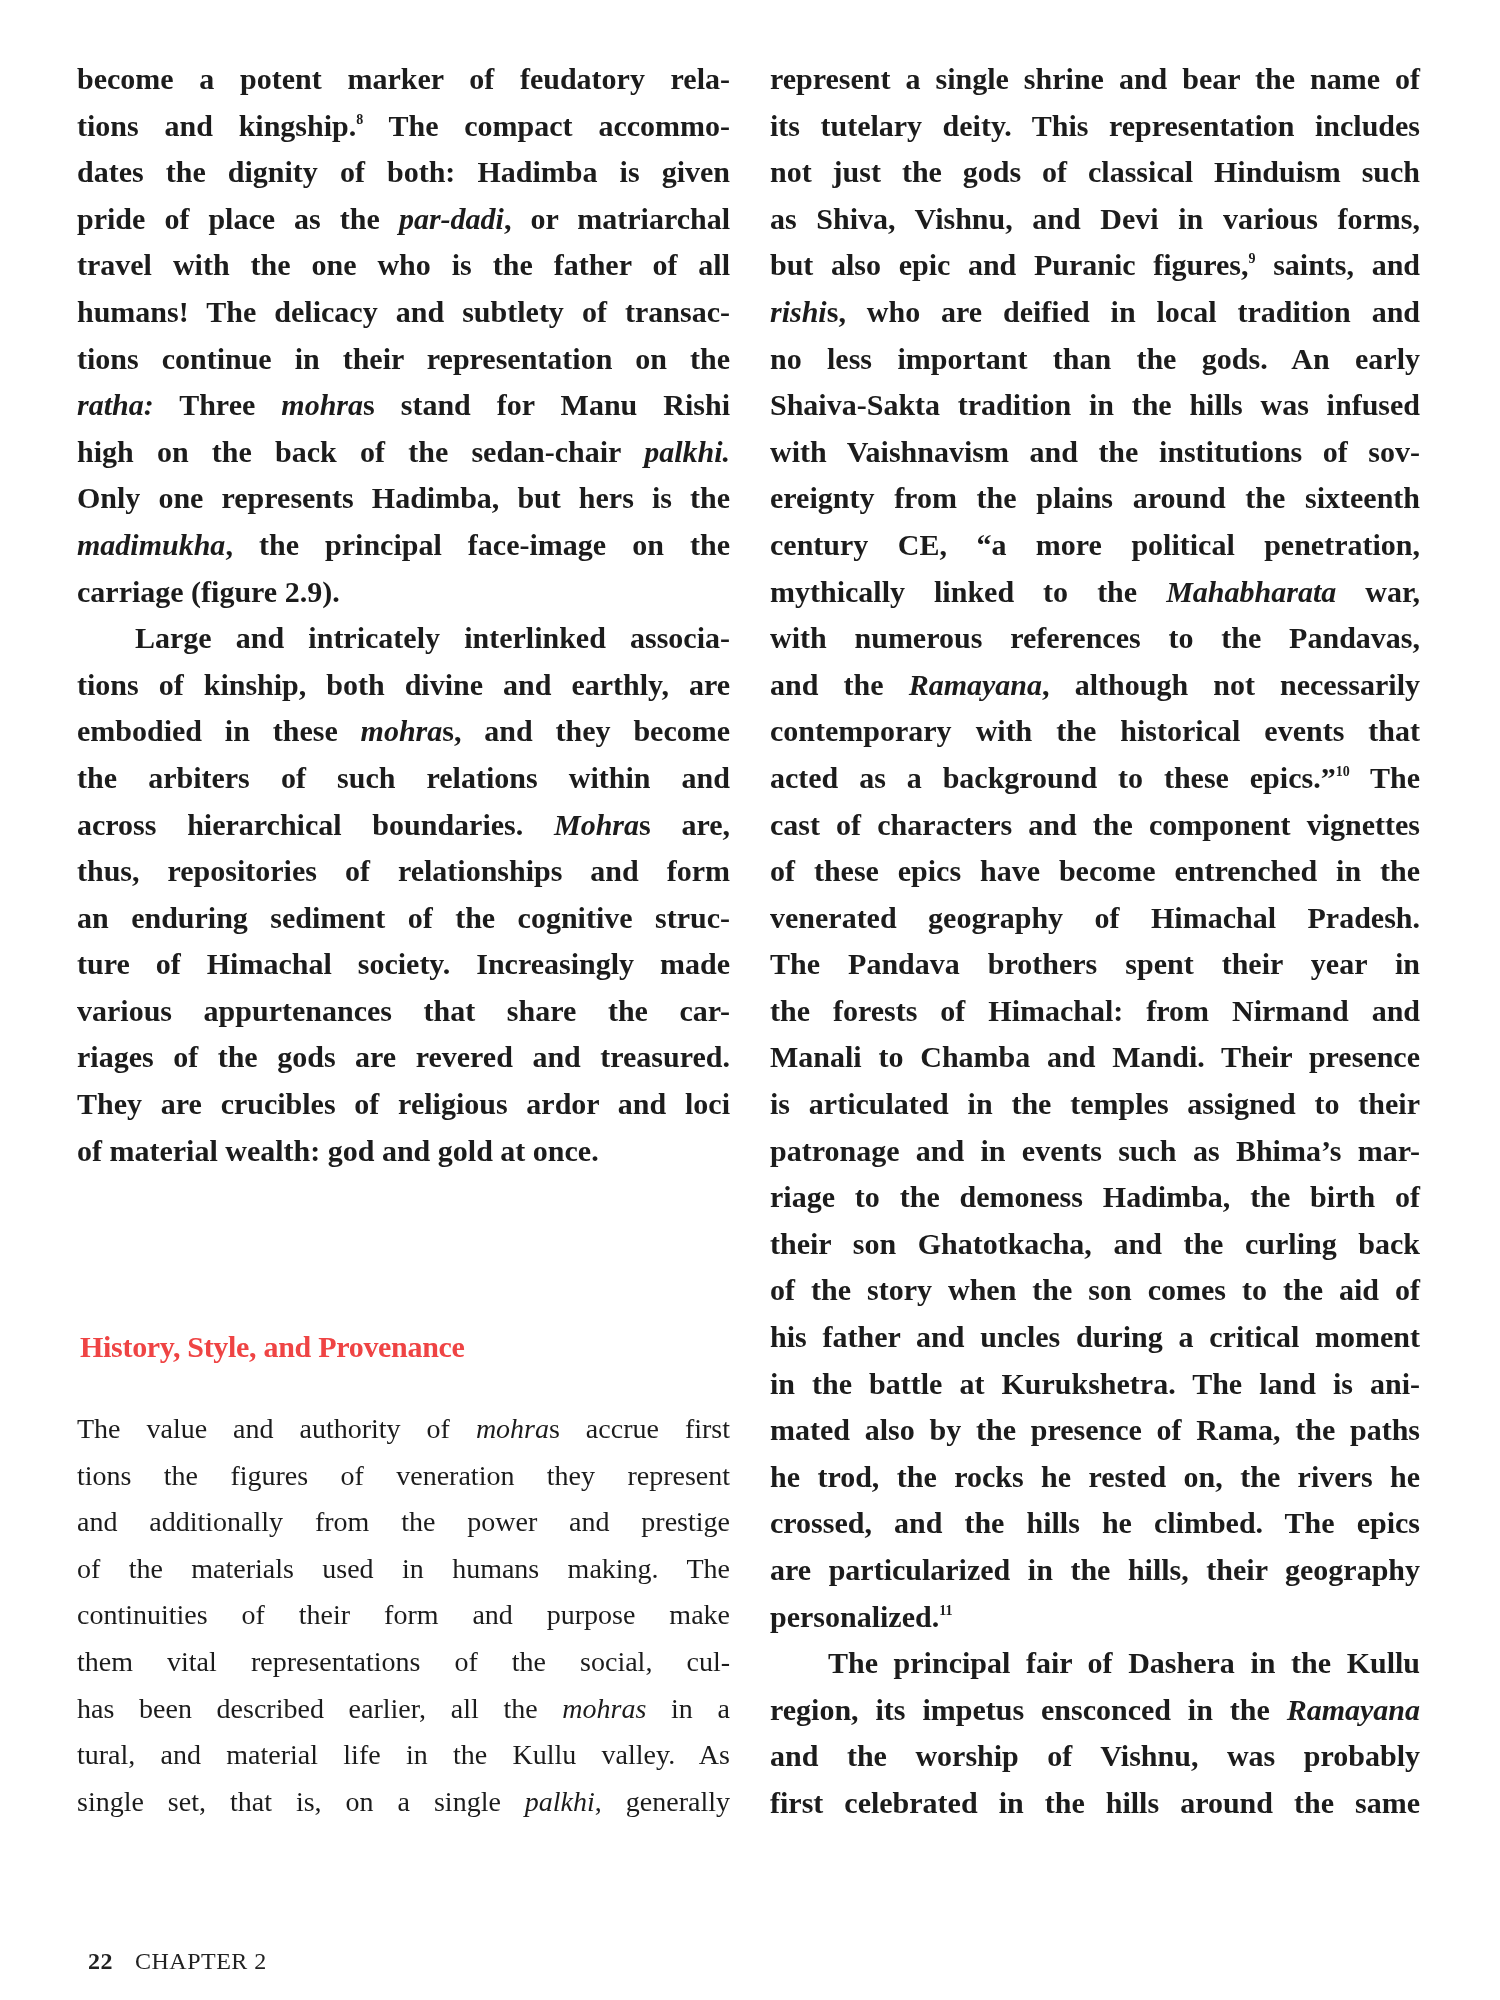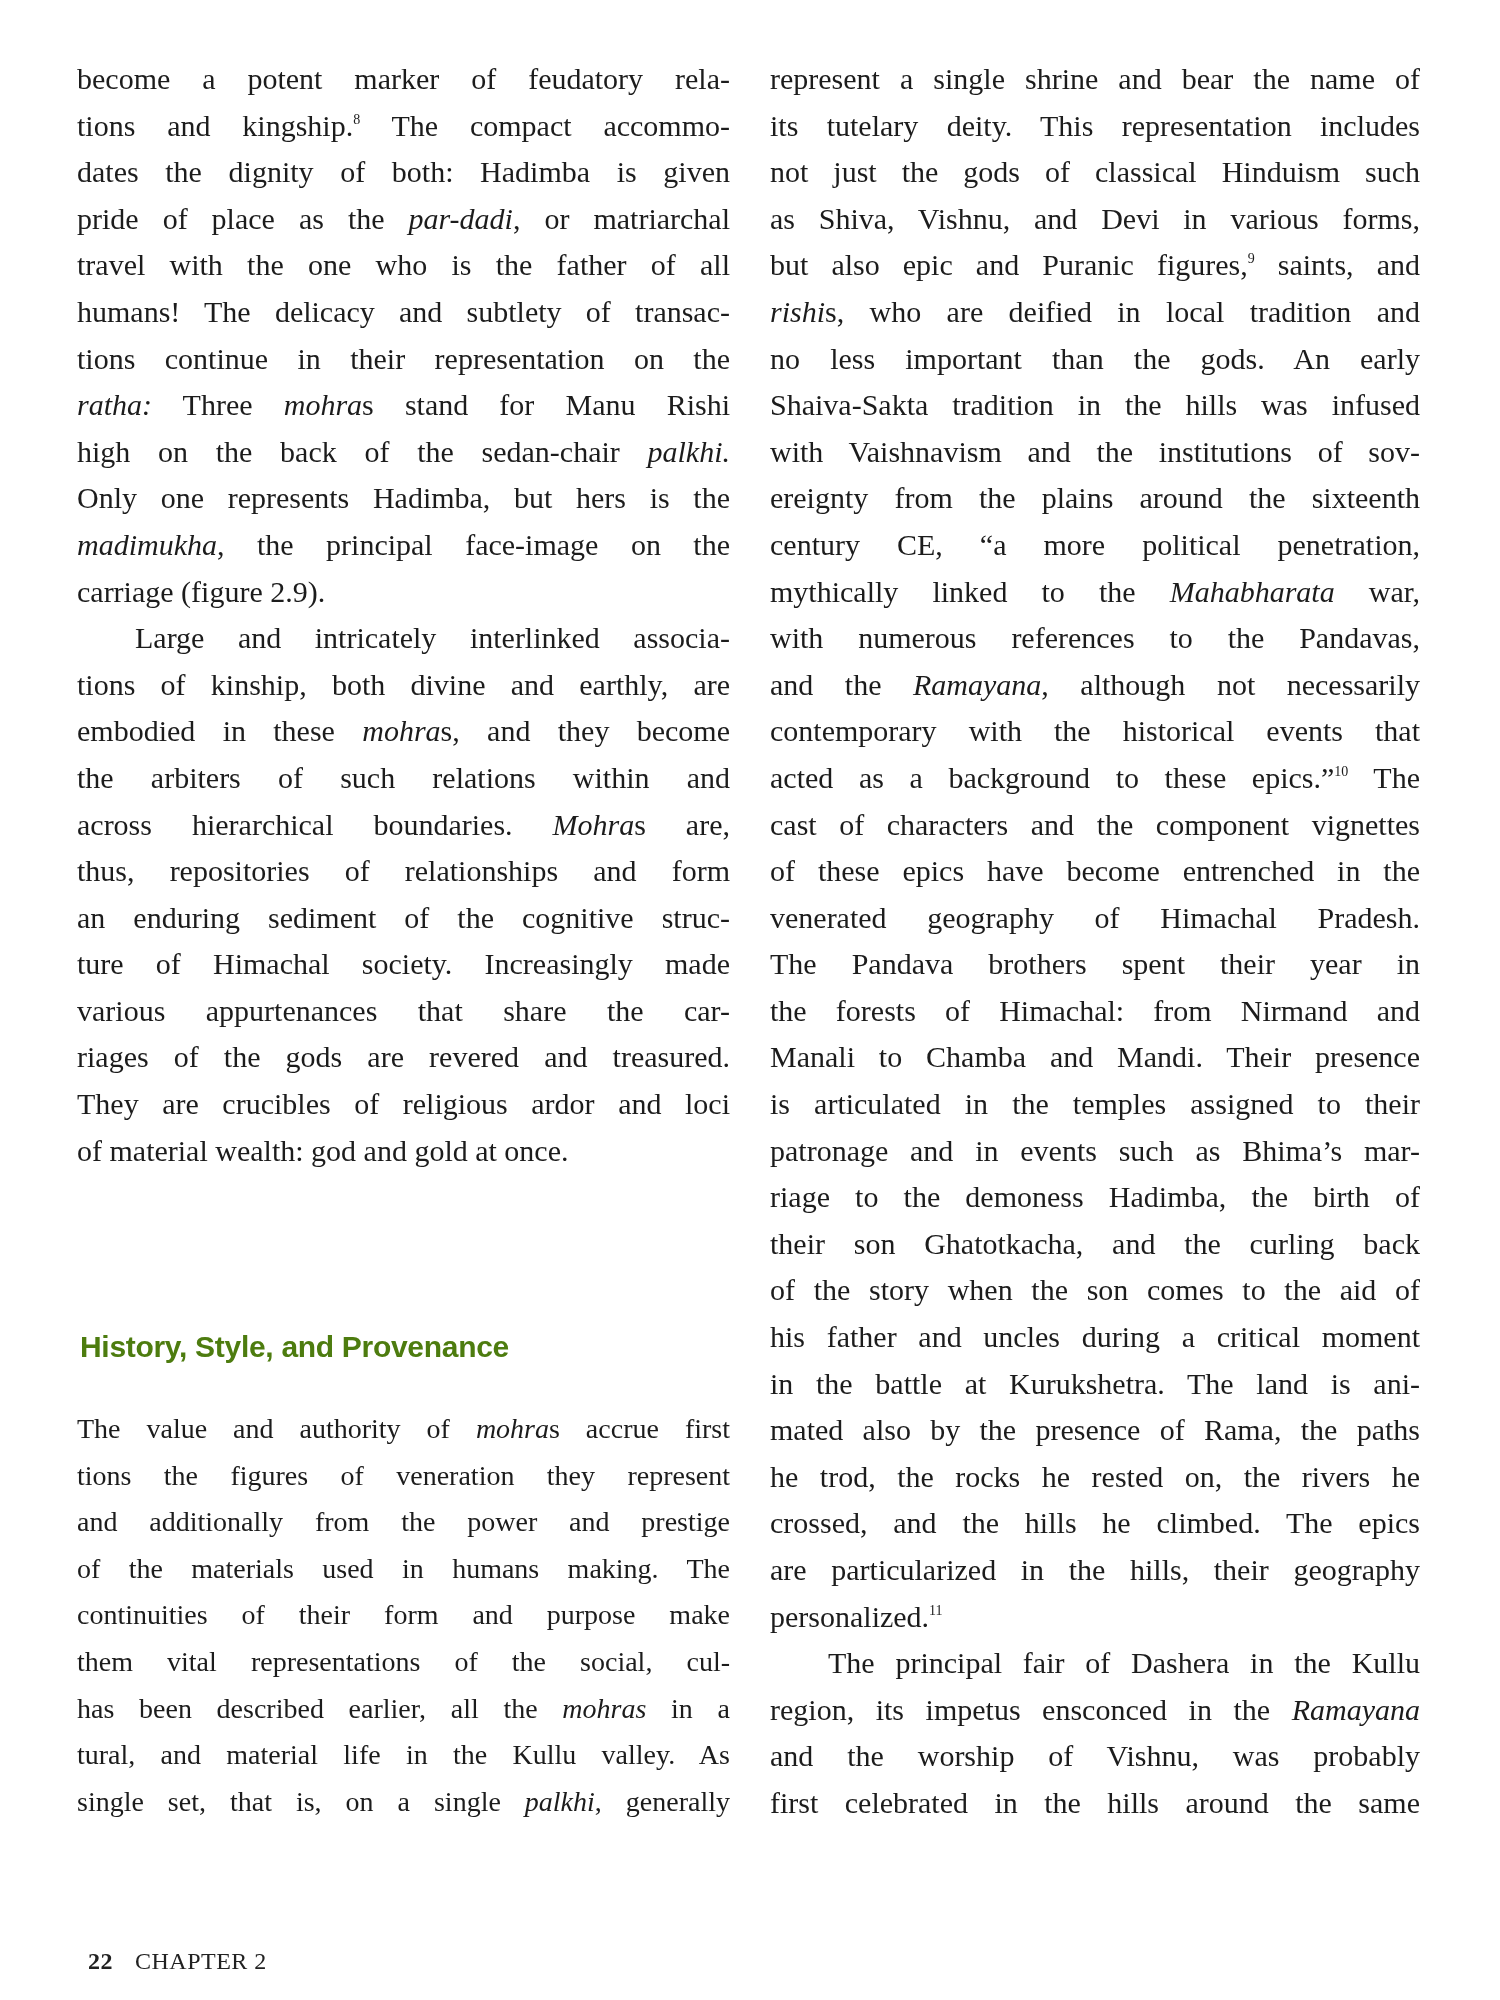--- a/index.html
+++ b/index.html
@@ -5,33 +5,34 @@
   html, body { margin: 0; padding: 0; }
   body {
     width: 1500px; height: 2000px; background: #ffffff; position: relative; overflow: hidden;
     color: #1c1c1c;
     font-family: "Liberation Serif", "DejaVu Serif", serif;
   }
   .col {
     position: absolute; top: 56px;
     font-size: 30px; line-height: 46.6px;
     text-align: justify;
+    font-weight: bold;
   }
   .col-left { left: 77px; width: 653px; }
   .col-right { left: 770px; width: 650px; }
   .line {
     display: block; height: 46.6px; white-space: nowrap;
     text-align: justify; text-align-last: justify; overflow: visible;
   }
   .line.last { text-align-last: left; }
   .indent { padding-left: 58px; }
   .heading {
-    font-family: Liberation Sans, sans-serif;
+    font-family: Liberation Serif, serif;
     font-weight: bold; font-size: 30px; letter-spacing: -0.3px;
-    position: absolute; left: 80px; top: 1330px; color: #4d7c0f;
+    position: absolute; left: 80px; top: 1330px; color: #ef4444;
   }
   .block2 { position: absolute; left: 77px; width: 653px; top: 1406px; font-size: 28px; line-height: 46.6px; }
   .footer {
     position: absolute; left: 88px; top: 1920px; font-size: 24px; letter-spacing: 0.5px; color: #222; margin-top: 28px;
   }
   .footer .pg { margin-right: 22px; font-weight: bold; }
   i { font-style: italic; }
   sup { font-size: 14px; vertical-align: 12px; line-height: 0; }
 </style>
 </head>

